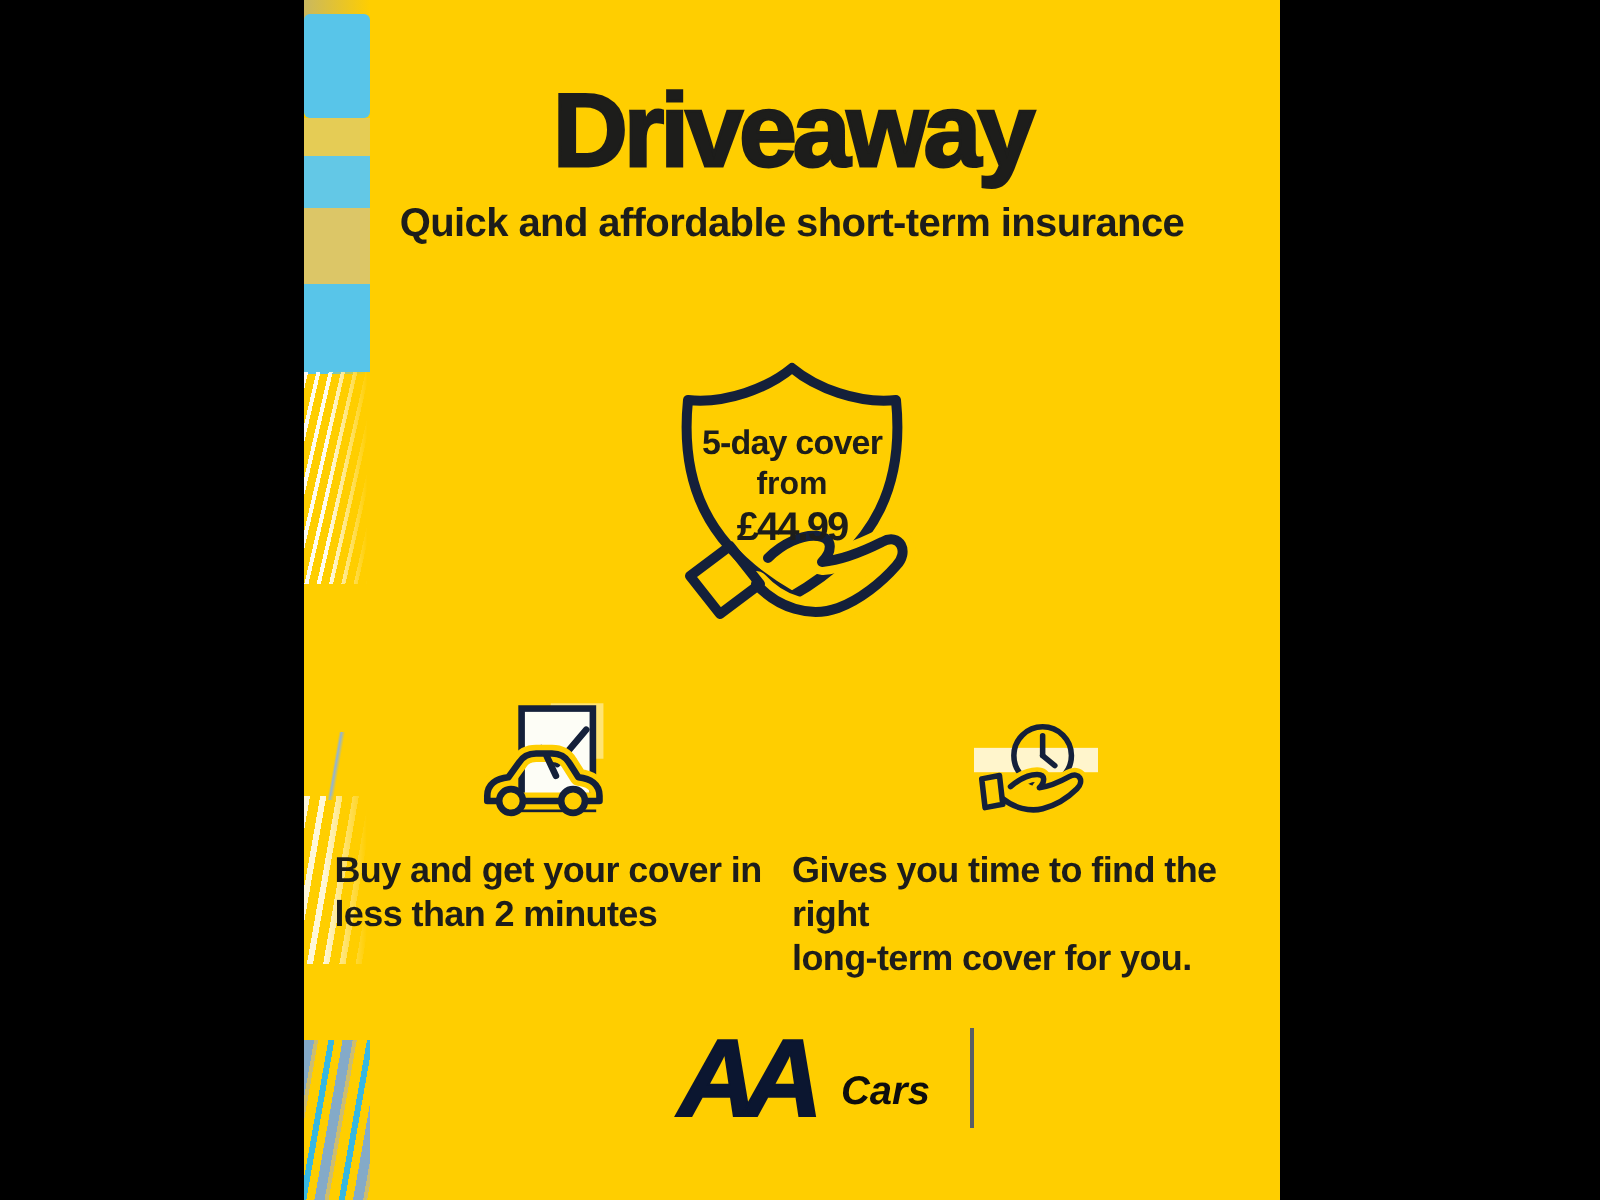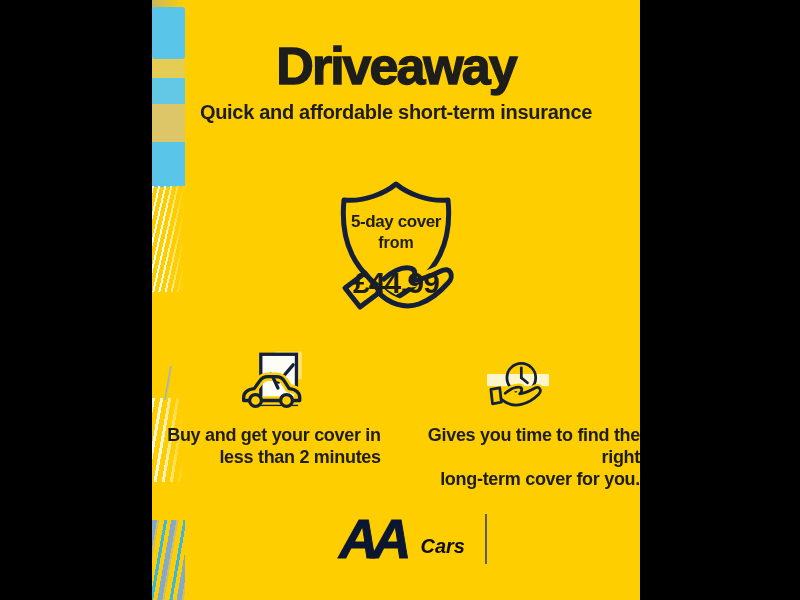--- a/index.html
+++ b/index.html
@@ -30,26 +30,26 @@
          font-size:52px;font-weight:900;letter-spacing:-2px;line-height:1;
          -webkit-text-stroke:1.4px #1d1d1b;}
   .subtitle{position:absolute;top:101px;left:0;right:0;text-align:center;color:#1d1d1b;
          font-size:20px;font-weight:700;letter-spacing:-.3px;}
 
   .shield-wrap{position:absolute;top:180px;left:50%;transform:translateX(-50%);width:132px;height:142px;}
   .shield-wrap svg{position:absolute;left:0;top:0;}
   .shield-text{position:absolute;top:32px;left:0;width:100%;text-align:center;color:#1d1d1b;line-height:1.15;}
   .shield-l1{font-size:17px;font-weight:700;letter-spacing:-.4px;text-align:center;}
   .shield-l2{font-size:16px;font-weight:700;margin-top:2px;}
-  .shield-price{font-size:30px;font-weight:900;letter-spacing:-1px;margin-top:14px;}
+  .shield-price{font-size:20px;font-weight:900;letter-spacing:-1px;margin-top:1px;}
 
   .features{position:absolute;top:342px;left:0;right:0;display:flex;}
   .feature{width:50%;display:flex;flex-direction:column;align-items:center;}
   .icon-box{height:72px;display:flex;align-items:flex-end;justify-content:center;}
-  .caption{margin-top:11px;text-align:right;color:#1d1d1b;font-size:18px;font-weight:700;
+  .caption{margin-top:11px;text-align:left;color:#1d1d1b;font-size:18px;font-weight:700;
            letter-spacing:-.3px;line-height:1.22;}
 
   .footer{position:absolute;top:514px;left:0;right:0;display:flex;justify-content:center;
           align-items:center;transform:translateX(26px);}
   .aa-block{display:flex;align-items:flex-end;}
   .aa-text{font-size:55px;font-weight:900;font-style:italic;color:#0b1630;line-height:.78;
            letter-spacing:-7px;-webkit-text-stroke:1px #0b1630;padding-right:8px;}
   .cars-text{font-size:20px;font-weight:700;font-style:italic;color:#0d0d0d;margin:0 0 2px 8px;}
   .logo-divider{width:2px;height:50px;background:#5a5e66;margin:0 18px 0 20px;}
   .tc-block{position:relative;padding-left:17px;}

